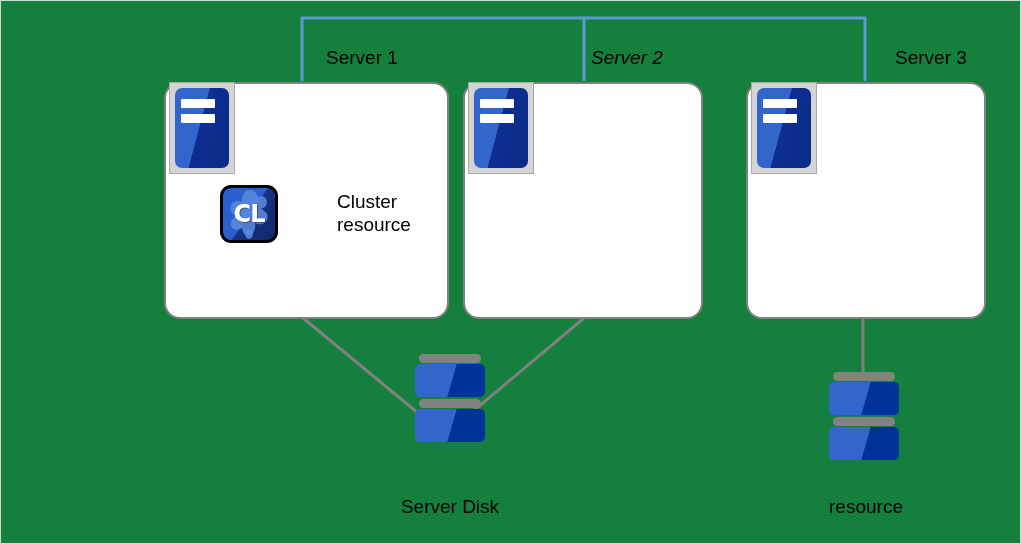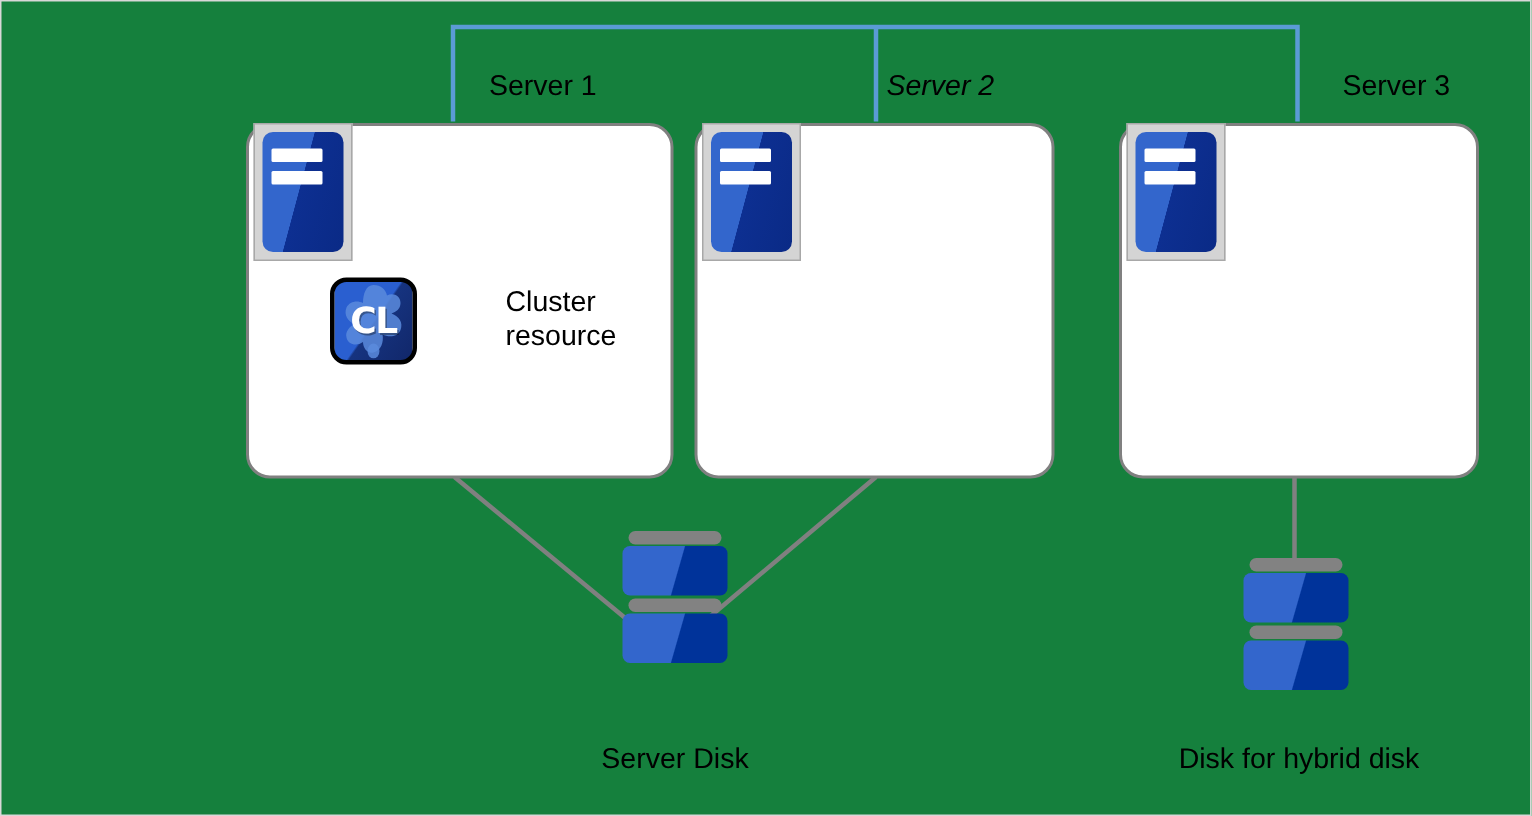--- a/index.html
+++ b/index.html
@@ -219,17 +219,16 @@
     <div>for hybrid disk resource</div>
   </div>
 
   <div class="disk-icon" style="left:828px; top:371px;">
     <div class="cap c1"></div>
     <div class="platter p1"></div>
     <div class="cap c2"></div>
     <div class="platter p2"></div>
   </div>
   <div class="caption" style="left:735px; top:470px; width:260px;">
-    <div>Disk for hybrid disk</div>
     <div>resource</div>
   </div>
 
 </div>
 
 </body></html>

